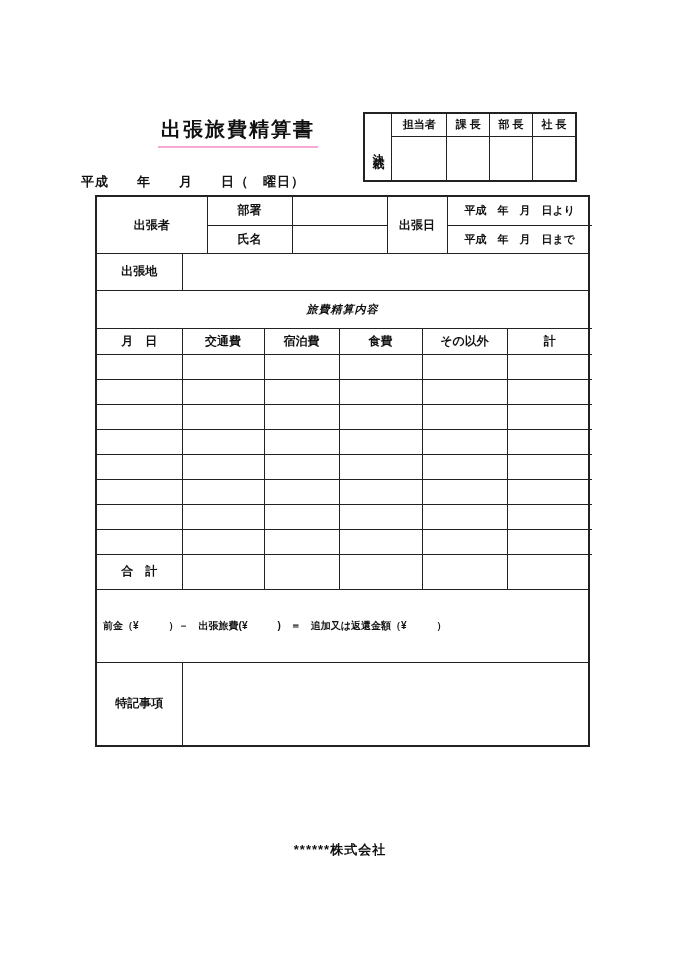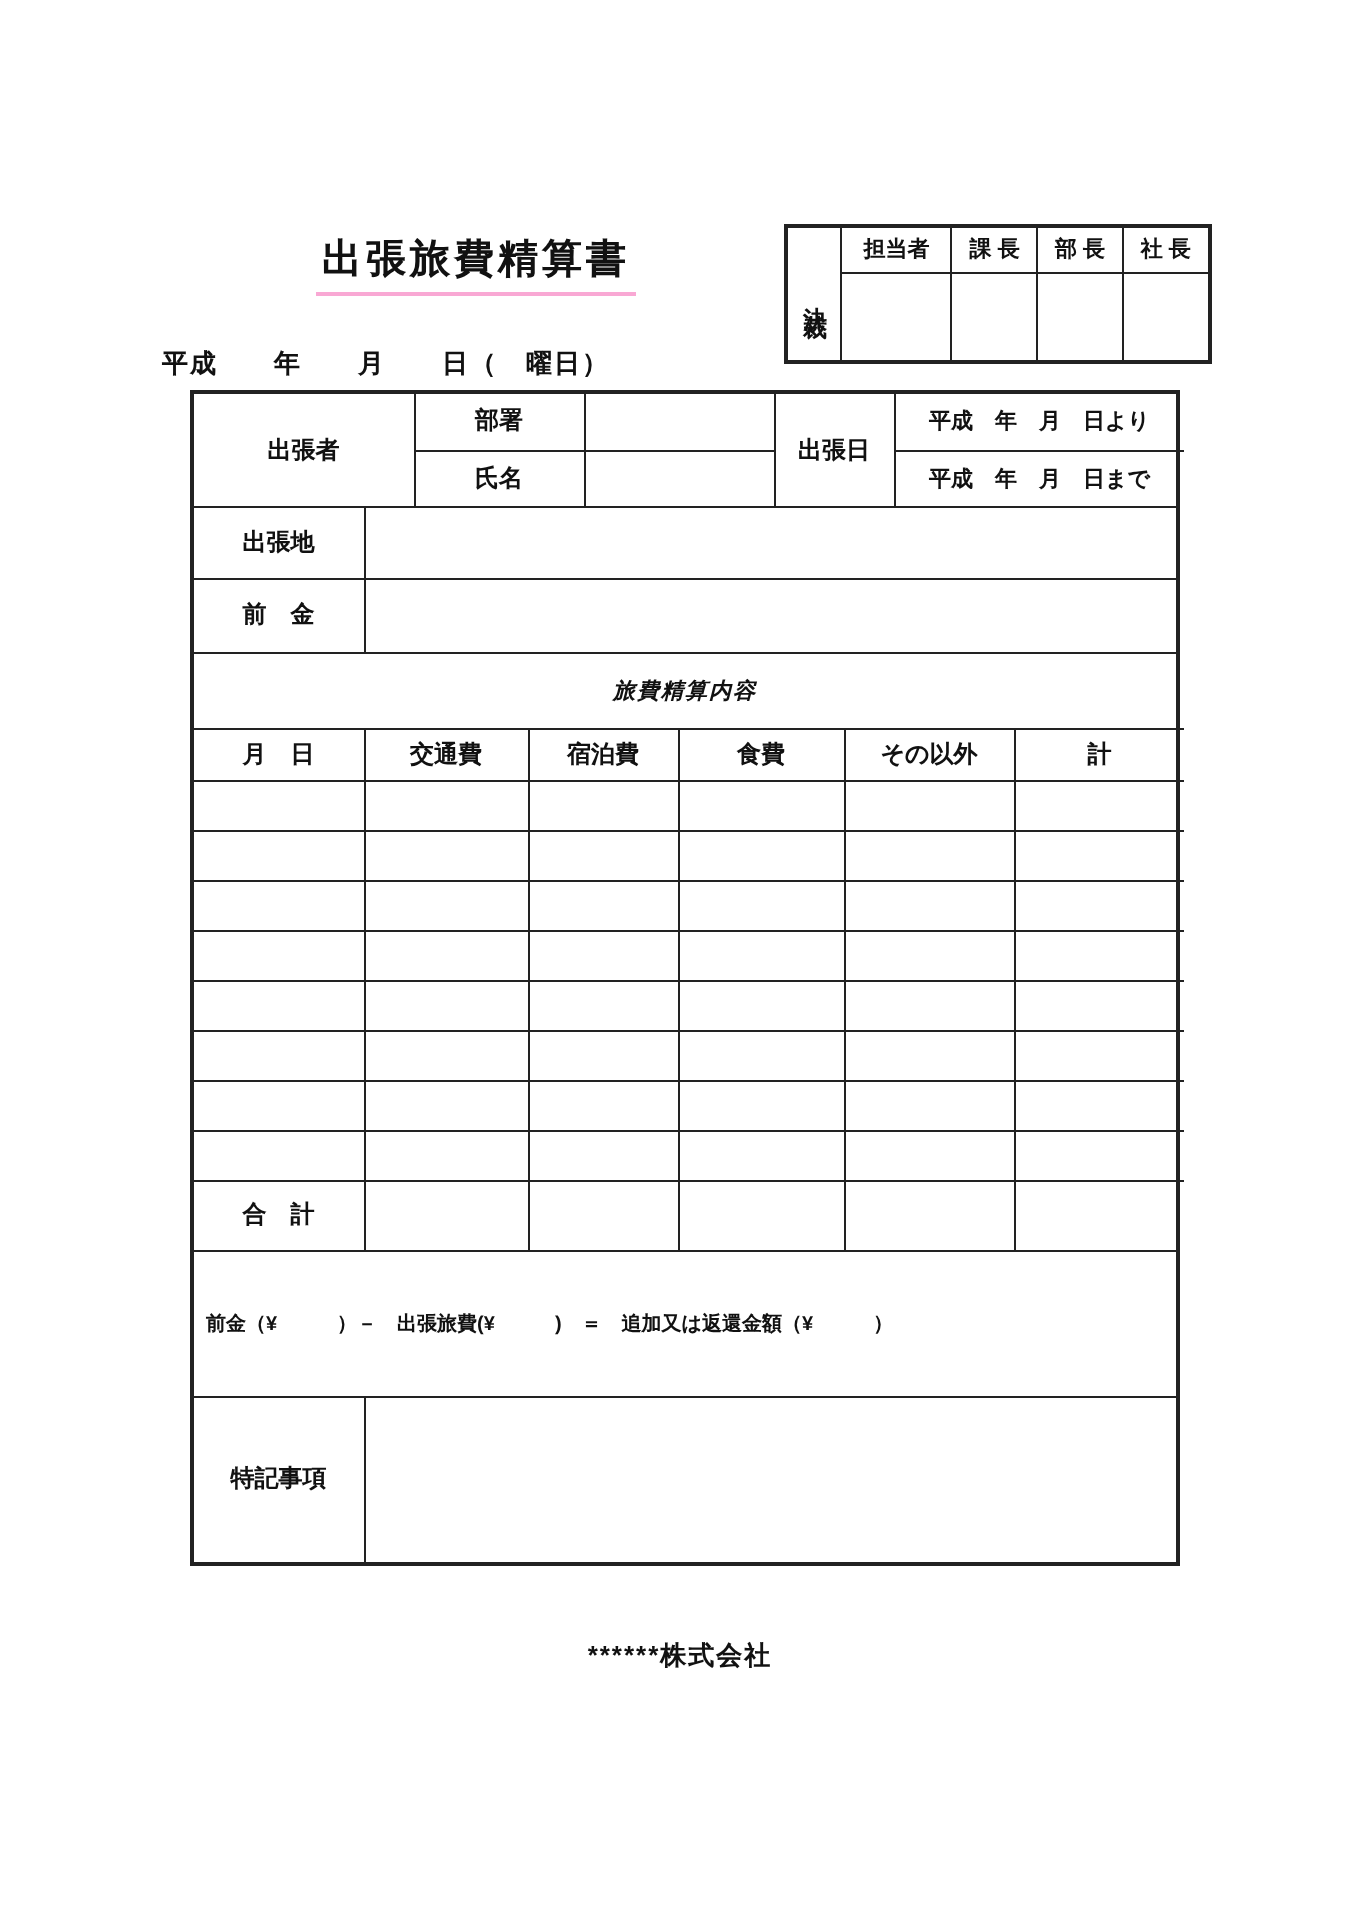--- a/index.html
+++ b/index.html
@@ -9,21 +9,21 @@
 
   
   .title {
     position:absolute; left:158px; top:116px;
     font-size:20px; font-weight:bold; letter-spacing:2px;
     border-bottom:2px solid #f9a8d4; padding:0 3px 3px 3px;
   }
 
   
   .approval-box {
-    position:absolute; left:392px; top:112px; width:214px; height:70px;
+    position:absolute; left:363px; top:112px; width:214px; height:70px;
     border:2px solid #222; display:flex; background:#fff;
   }
   .approval-label-cell {
     width:27px; border-right:1px solid #222;
     display:flex; align-items:center; justify-content:center;
   }
   .approval-label-cell span {
     writing-mode:vertical-rl; text-orientation:upright;
     font-size:12px; font-weight:bold; letter-spacing:4px;
   }
@@ -54,21 +54,21 @@
   .t-rows td { height:36px; }
   .t-section td { height:38px; font-size:11px; letter-spacing:1px;font-style:italic; }
   .t-exp tr.hdr td { height:26px; }
   .t-exp tr.empty-row td { height:25px; }
   .t-exp tr.total-row td { height:34px;margin-left:11px; }
   .t-formula td { height:73px; text-align:left; padding-left:6px; font-size:10px; white-space:normal; }
   .t-notes td { height:82px; }
 
   
   .footer {
-    position:absolute; left:0; top:819px; width:100%;
+    position:absolute; left:0; top:841px; width:100%;
     text-align:center; font-size:13px; font-weight:bold; letter-spacing:1px;
   }
 </style>
 </head>
 <body>
 
 <div class="page">
 
   <div class="title">出張旅費精算書</div>
 
@@ -129,24 +129,20 @@
       </table>
 
     <table class="t-rows">
       <colgroup>
           <col style="width:85px">
           <col>
         </colgroup>
       <tbody>
           <tr>
         <td>出張地</td>
-        <td></td>
-      </tr>
-      <tr>
-        <td>前　金</td>
         <td></td>
       </tr>
     </tbody>
       </table>
 
     <table class="t-section">
       <tbody>
           <tr>
         <td>旅費精算内容</td>
       </tr>

